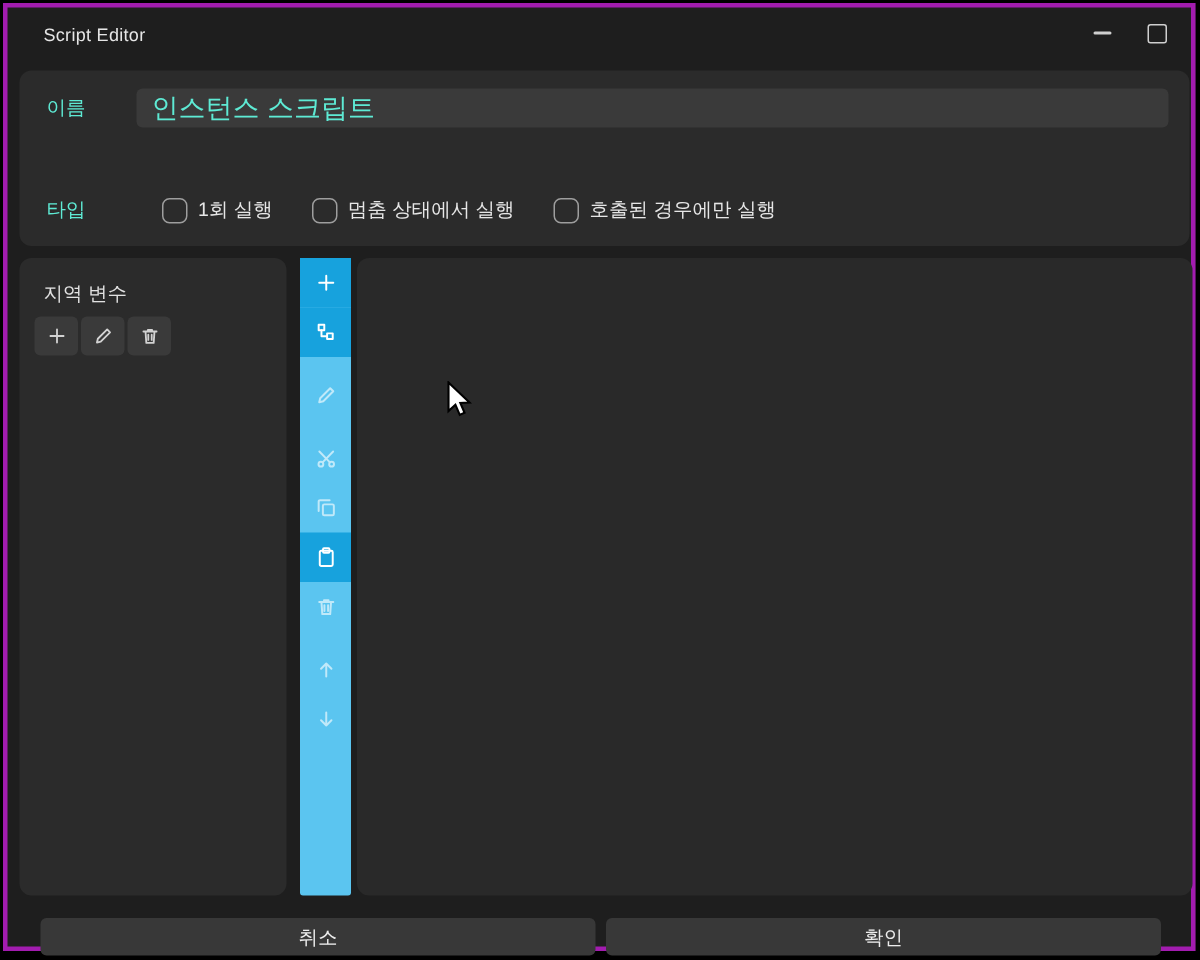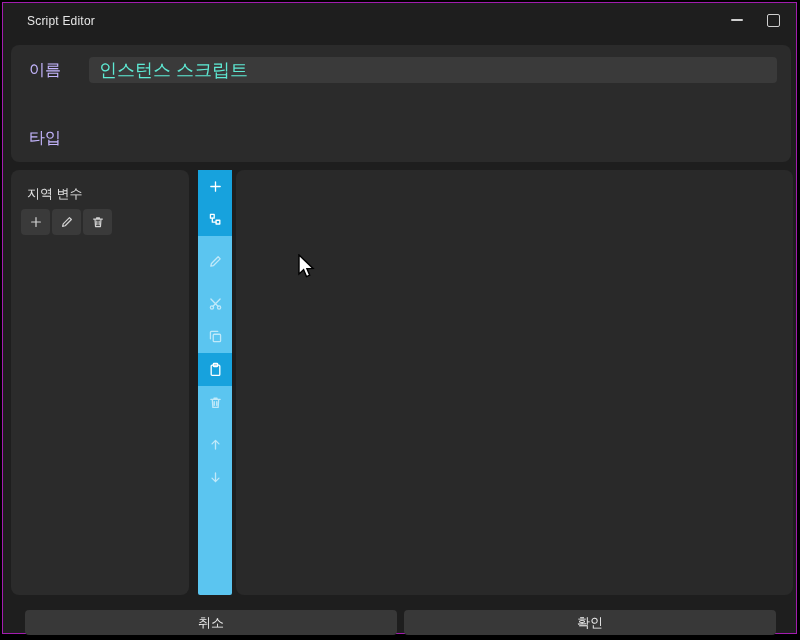--- a/index.html
+++ b/index.html
@@ -3,39 +3,39 @@
 <meta charset="utf-8">
 <style>
   html,body{margin:0;padding:0;}
   body{
     width:800px;height:640px;background:#000;overflow:hidden;
     font-family:"Liberation Sans","DejaVu Sans",sans-serif;
     -webkit-font-smoothing:antialiased;position:relative;
   }
   .window{
     position:absolute;left:2px;top:2px;width:795px;height:632px;
-    background:#1e1e1e;border:1px solid #a21caf;box-sizing:border-box;
+    background:#1e1e1e;border:3px solid #a21caf;box-sizing:border-box;
   }
   
   .titlebar{position:absolute;left:0;top:0;right:0;height:36px;}
   .title{position:absolute;left:24px;top:0;height:36px;display:flex;align-items:center;
     color:#e6e6e6;font-size:12px;letter-spacing:.2px;}
   .win-btn{position:absolute;top:0;width:34px;height:34px;display:flex;align-items:center;
     justify-content:center;color:#d9d9d9;background:transparent;border:none;cursor:default;}
   .btn-min{right:42px;}
   .btn-max{right:6px;}
   .glyph-min{display:block;width:12px;height:2px;background:#cfcfcf;border-radius:1px;}
   .glyph-max{display:block;width:11px;height:11px;border:1.6px solid #cfcfcf;border-radius:2px;}
 
   
   .form-panel{position:absolute;left:8px;top:42px;width:780px;height:117px;
     background:#2b2b2b;border-radius:8px;}
   .form-row{position:absolute;left:18px;right:14px;height:26px;display:flex;align-items:center;}
   .row-name{top:12px;} .row-desc{top:46px;} .row-type{top:80px;gap:17px;}
-  .form-label{width:60px;flex:0 0 60px;color:#c4b5fd;font-size:16px;}
+  .form-label{width:60px;flex:0 0 60px;color:#5eead4;font-size:13px;}
   .text-input{flex:1;height:26px;background:#3a3a3a;border:none;border-radius:4px;
     color:#5eead4;font-size:18px;padding:12px 10px;box-sizing:border-box;outline:none;
     font-family:"Liberation Sans","DejaVu Sans",sans-serif;}
   .cb-group{display:flex;align-items:center;gap:26px;}
   .cb{display:flex;align-items:center;gap:7px;cursor:default;}
   .cb-box{width:17px;height:17px;border:1.5px solid #9e9e9e;border-radius:5px;
     box-sizing:border-box;background:transparent;}
   .cb-label{color:#e6e6e6;font-size:13px;white-space:nowrap;}
 
   
@@ -83,20 +83,34 @@
     </button>
   </div>
 
   <div class="form-panel">
     <div class="form-row row-name">
       <span class="form-label">이름</span>
       <input class="text-input" type="text" value="인스턴스 스크립트" style="">
     </div>
     <div class="form-row row-type">
       <span class="form-label">타입</span>
+      <div class="cb-group" id="cb-group">
+          <label class="cb">
+            <span class="cb-box"></span>
+            <span class="cb-label">1회 실행</span>
+          </label>
+          <label class="cb">
+            <span class="cb-box"></span>
+            <span class="cb-label">멈춤 상태에서 실행</span>
+          </label>
+          <label class="cb">
+            <span class="cb-box"></span>
+            <span class="cb-label">호출된 경우에만 실행</span>
+          </label>
+        </div>
     </div>
   </div>
 
   <div class="local-panel">
     <div class="local-title">지역 변수</div>
     <div class="local-btns" id="lv-btns">
         <button class="lv-btn">
           <span class="icon"><svg viewBox="0 0 16 16">
               <path d="M8 3v10M3 8h10"></path>
             </svg></span>

